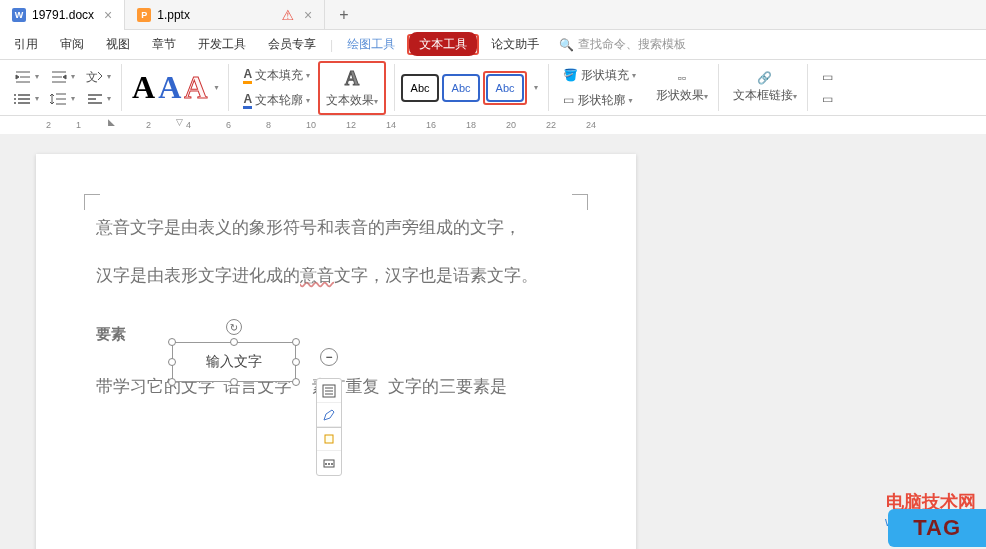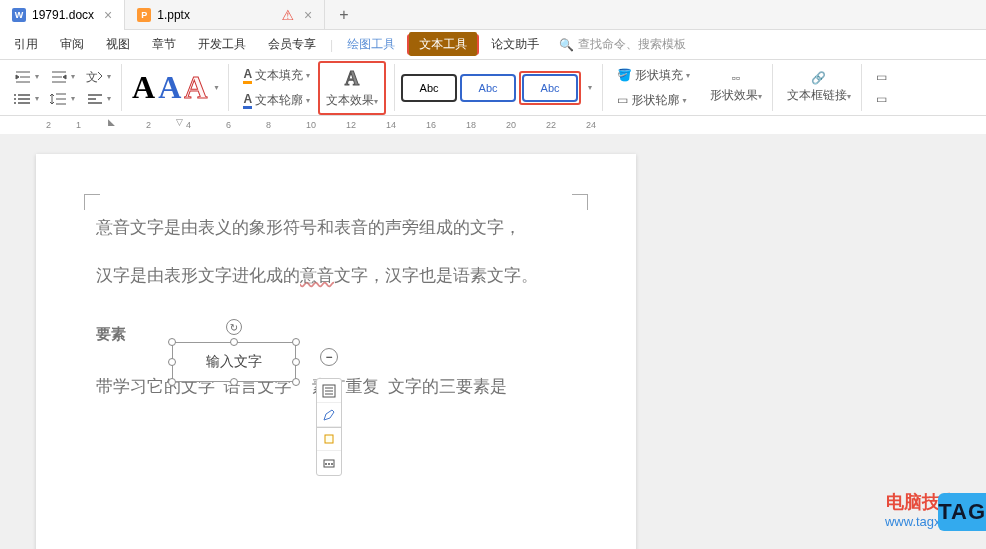--- a/index.html
+++ b/index.html
@@ -12,36 +12,36 @@
 .tab-icon-w { width: 14px; height: 14px; background: #4a7dd6; border-radius: 2px; display: inline-flex; align-items: center; justify-content: center; color: #fff; font-size: 9px; font-weight: bold; }
 .tab-icon-p { width: 14px; height: 14px; background: #ff9933; border-radius: 2px; display: inline-flex; align-items: center; justify-content: center; color: #fff; font-size: 9px; font-weight: bold; }
 .tab-close { color: #999; font-size: 14px; margin-left: 4px; }
 .tab-warn { color: #e74c3c; font-size: 14px; }
 .tab-add { padding: 0 14px; color: #666; font-size: 16px; }
 
 
 .menu-bar { height: 30px; display: flex; align-items: center; border-bottom: 1px solid #ddd; padding: 0 4px; gap: 2px; }
 .menu-item { padding: 4px 10px; color: #333; cursor: pointer; }
 .menu-item.colored { color: #5b8fd6; }
-.menu-item.active { background: #a16207; color: #fff; border-radius: 2px; padding: 5px 10px; }
+.menu-item.active { background: #b91c1c; color: #fff; border-radius: 8px; padding: 5px 10px; }
 .menu-sep { color: #ddd; margin: 0 2px; }
 .search-box { margin-left: 8px; display: flex; align-items: center; color: #999; gap: 4px; }
 .highlight-red { border: 2px solid #e74c3c; border-radius: 3px; }
 
 
 .ribbon { height: 56px; display: flex; align-items: center; gap: 4px; padding: 4px 0 4px 4px; border-bottom: 1px solid #ddd; }
 .ribbon-group { display: flex; align-items: center; gap: 3px; padding: 0 6px; border-right: 1px solid #e0e0e0; height: 100%; }
 .ribbon-btn { display: flex; align-items: center; gap: 3px; padding: 3px 4px; cursor: pointer; color: #555; font-size: 12px; }
 .ribbon-col { display: flex; flex-direction: column; gap: 2px; }
 .dropdown-arrow { font-size: 8px; color: #888; }
 .big-a { font-family: "Times New Roman", serif; font-size: 32px; font-weight: bold; }
 .a-black { color: #000; }
 .a-blue { color: #3366cc; }
 .a-outline { color: #cc3333; -webkit-text-stroke: 1px #cc3333; -webkit-text-fill-color: #fff4f4; }
-.shape-preset { width: 56px; height: 28px; border: 2px solid #333; border-radius: 4px; display: inline-flex; align-items: center; justify-content: center; font-size: 11px; background: #fff; }
+.shape-preset { width: 38px; height: 28px; border: 2px solid #333; border-radius: 4px; display: inline-flex; align-items: center; justify-content: center; font-size: 11px; background: #fff; }
 .shape-preset.blue { border-color: #3366cc; color: #3366cc; }
 .fx-box { display:flex; flex-direction:column; align-items:center; gap:2px; padding: 2px 4px; }
 
 
 .ruler-area { height: 18px; display: flex; padding-top: 4px; }
 .ruler { position: relative; flex: 1; height: 14px; font-size: 9px; color: #888; }
 .ruler-tick { position: absolute; top: 0; }
 .ruler-indent { position:absolute; top:-3px; }
 
 
@@ -61,21 +61,21 @@
 
 
 .float-panel { position: absolute; left: 316px; top: 340px; width: 26px; background: #fff; border: 1px solid #ccc; border-radius: 3px; display: flex; flex-direction: column; }
 .float-btn { width: 24px; height: 24px; display: flex; align-items: center; justify-content: center; border-bottom: 1px solid #eee; font-size: 12px; color: #555; }
 .float-btn:last-child { border-bottom: none; }
 
 
 .watermark { position: absolute; right: 10px; bottom: 20px; text-align: right; }
 .wm1 { color: #e74c3c; font-weight: bold; font-size: 18px; }
 .wm2 { color: #3388dd; font-size: 13px; }
-.tag-badge { position:absolute; right: 0; bottom: 18px; background:#33aaee; color:#0f172a; padding: 6px 0; font-size: 22px; font-weight:bold; border-radius: 6px 0 0 6px; letter-spacing: 1px;}
+.tag-badge { position:absolute; right: 0; bottom: 2px; background:#33aaee; color:#7f1d1d; padding: 6px 25px; font-size: 22px; font-weight:bold; border-radius: 6px 0 0 6px; letter-spacing: 1px;}
 </style>
 </head>
 <body>
 
 <div class="tab-bar">
   <div class="tab active">
     <span class="tab-icon-w">W</span>
     <span>19791.docx</span>
     <span class="tab-close">×</span>
   </div>

